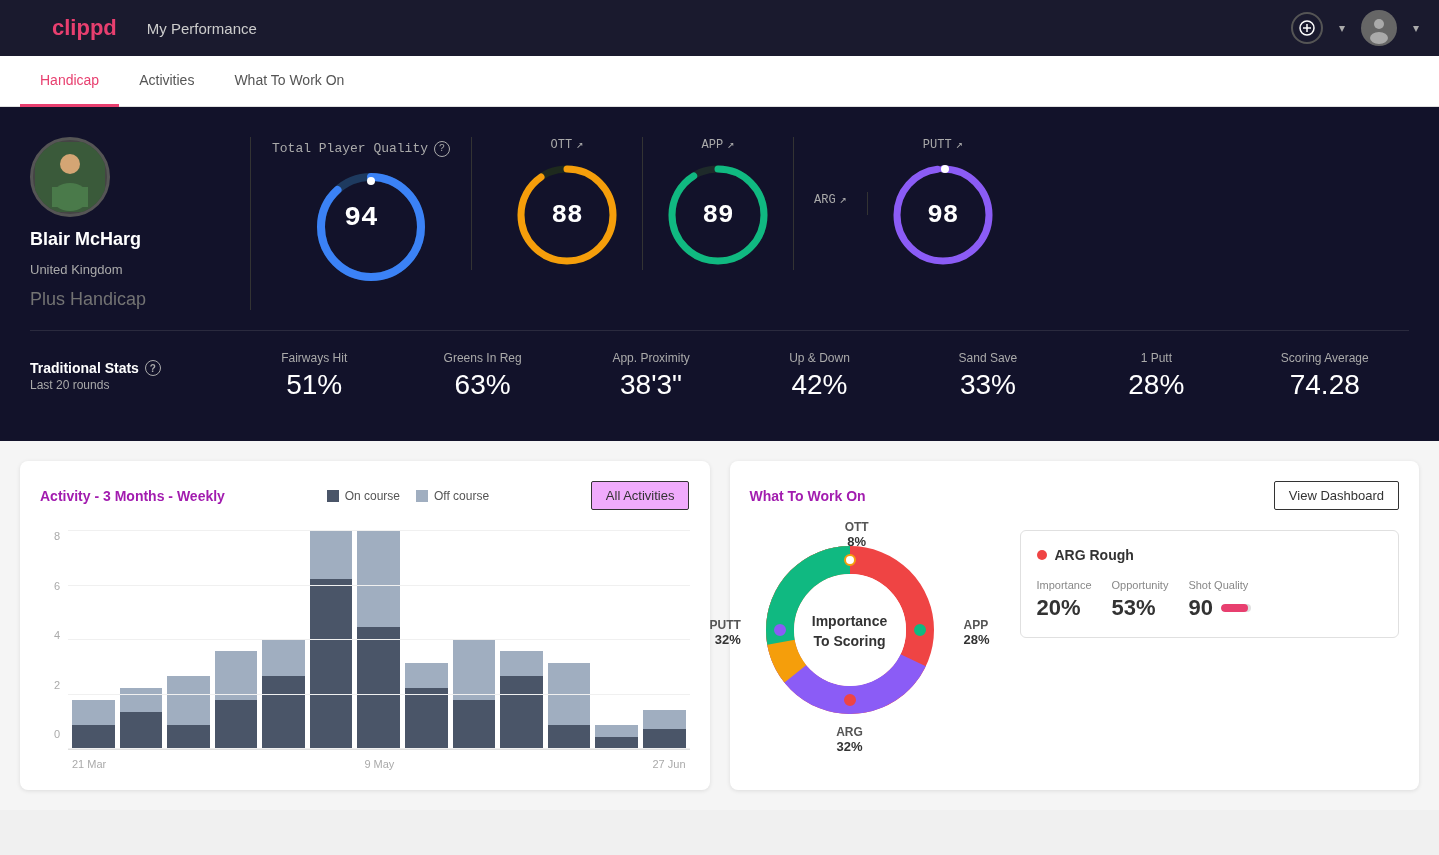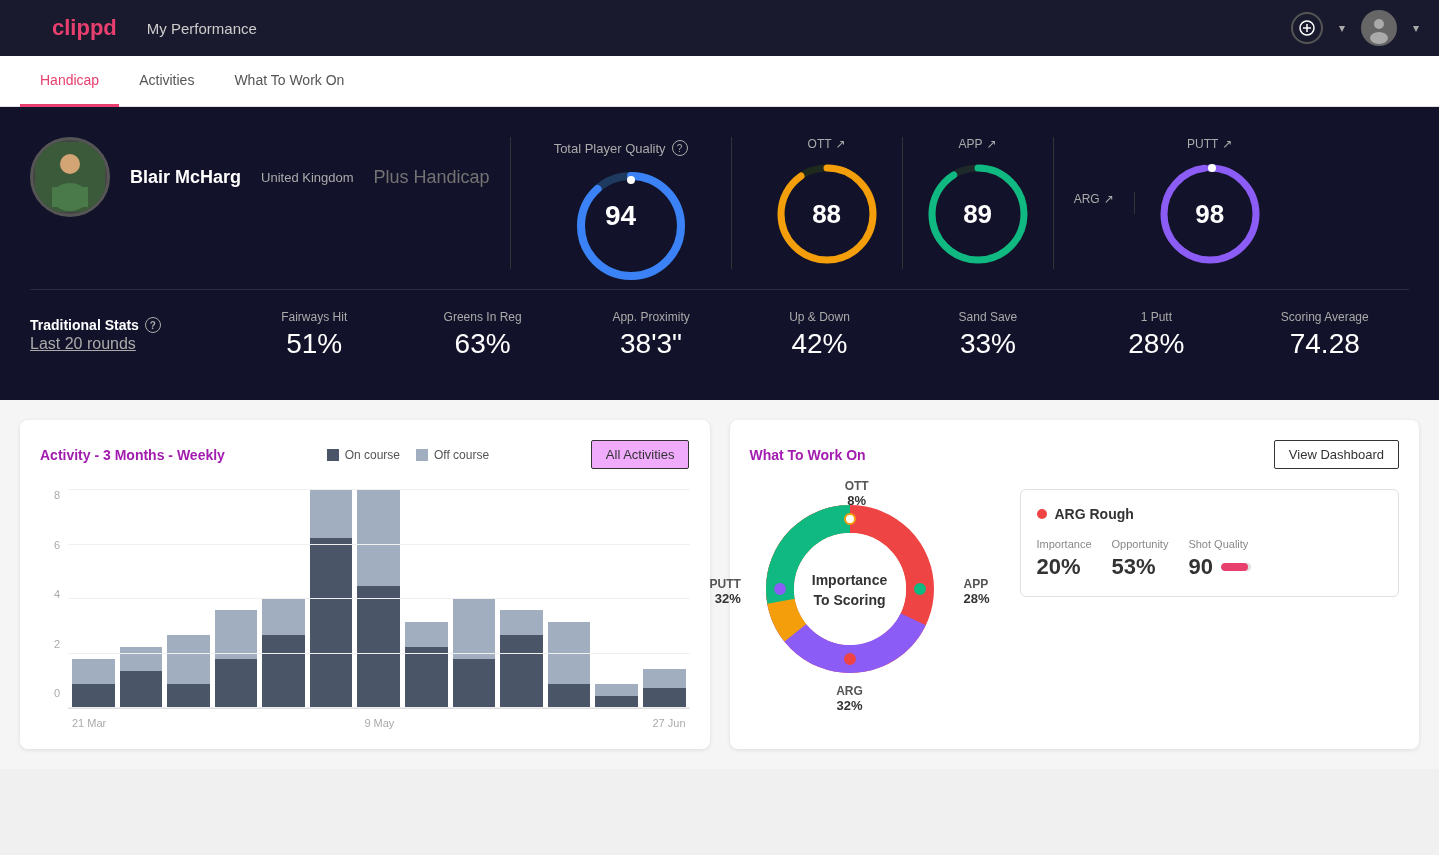--- a/index.html
+++ b/index.html
@@ -56,23 +56,23 @@
 
     
     .player-row {
       display: flex;
       align-items: flex-start;
       gap: 0;
     }
     .player-info {
       min-width: 200px;
       display: flex;
-      flex-direction: row;
-      align-items: center;
-      gap: 20px;
+      flex-direction: column;
+      align-items: flex-start;
+      gap: 12px;
     }
     .player-avatar {
       width: 80px; height: 80px; border-radius: 50%;
       background: #444;
       overflow: hidden;
       border: 3px solid #555;
       display: flex; align-items: center; justify-content: center;
     }
     .player-avatar svg { width: 70px; height: 70px; }
     .player-name { font-size: 18px; font-weight: 700; color: #fff; }
@@ -81,20 +81,21 @@
 
     .divider-v {
       width: 1px; background: #333; margin: 0 20px; align-self: stretch;
     }
 
     
     .scores-section {
       flex: 1;
       display: flex;
       align-items: center;
+      font-family: Liberation Mono, monospace;
     }
     .total-quality {
       display: flex;
       flex-direction: column;
       align-items: center;
       min-width: 180px;
     }
     .total-quality-label {
       font-size: 13px; color: #aaa; margin-bottom: 10px;
       display: flex; align-items: center; gap: 6px;
@@ -130,21 +131,21 @@
     
     .stats-row {
       display: flex;
       align-items: center;
       padding: 20px 0 10px;
       border-top: 1px solid #2a2a3e;
       margin-top: 20px;
     }
     .stats-label-col { min-width: 200px; }
     .stats-label { font-size: 14px; font-weight: 600; color: #fff; display: flex; align-items: center; gap: 6px; }
-    .stats-sublabel { font-size: 16px; color: #aaa; margin-top: 2px; text-decoration: underline; }
+    .stats-sublabel { font-size: 12px; color: #aaa; margin-top: 2px; }
     .stat-item {
       flex: 1;
       display: flex;
       flex-direction: column;
       align-items: center;
     }
     .stat-name { font-size: 12px; color: #aaa; margin-bottom: 4px; }
     .stat-value { font-size: 28px; font-weight: 300; color: #fff; }
 
     

